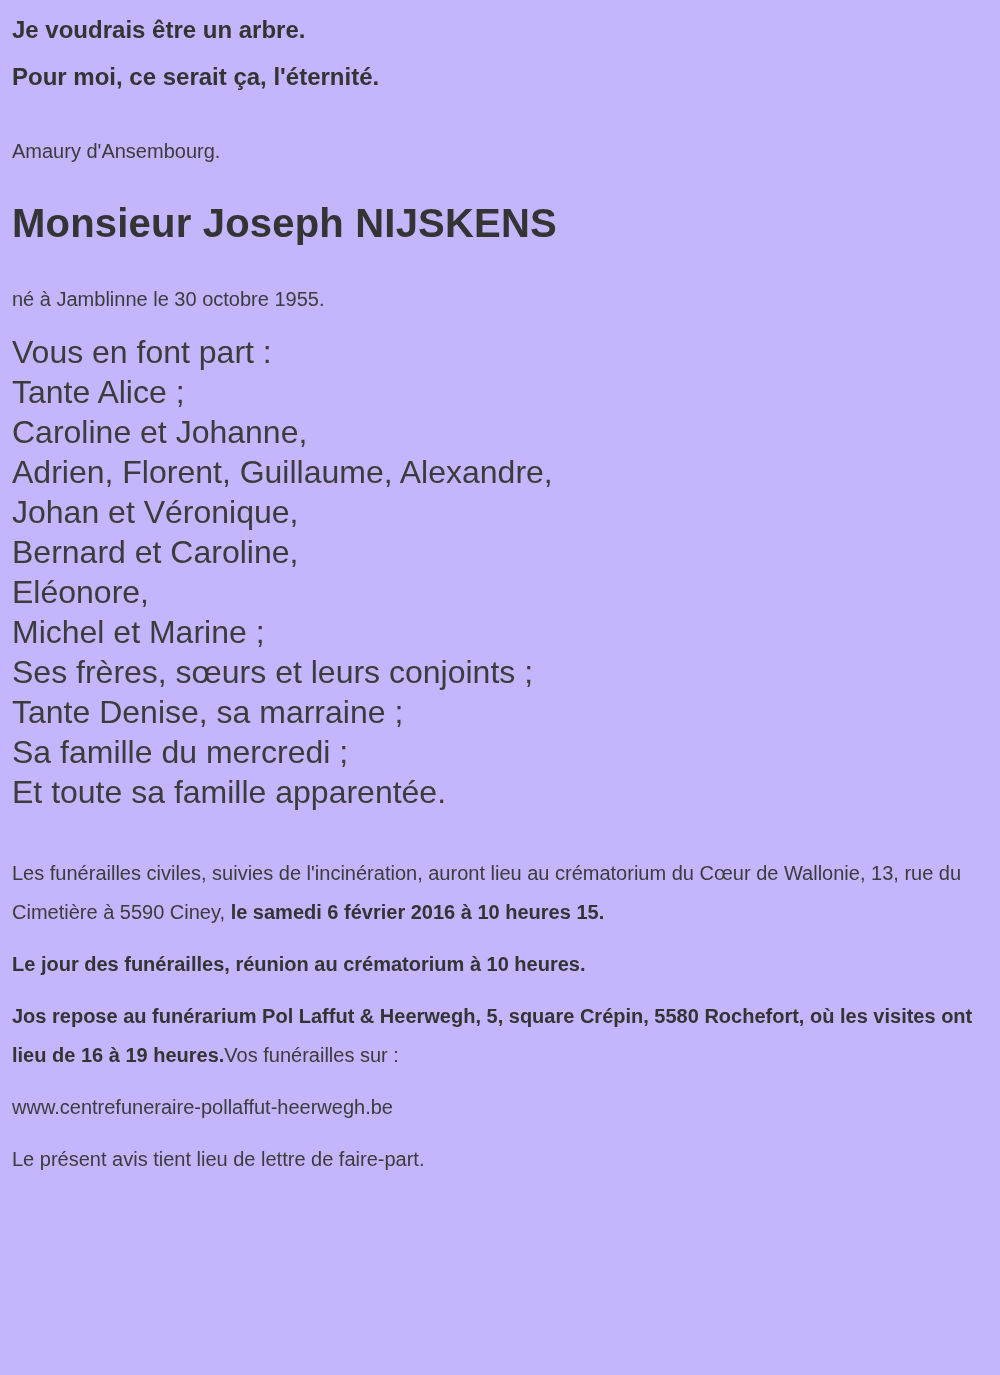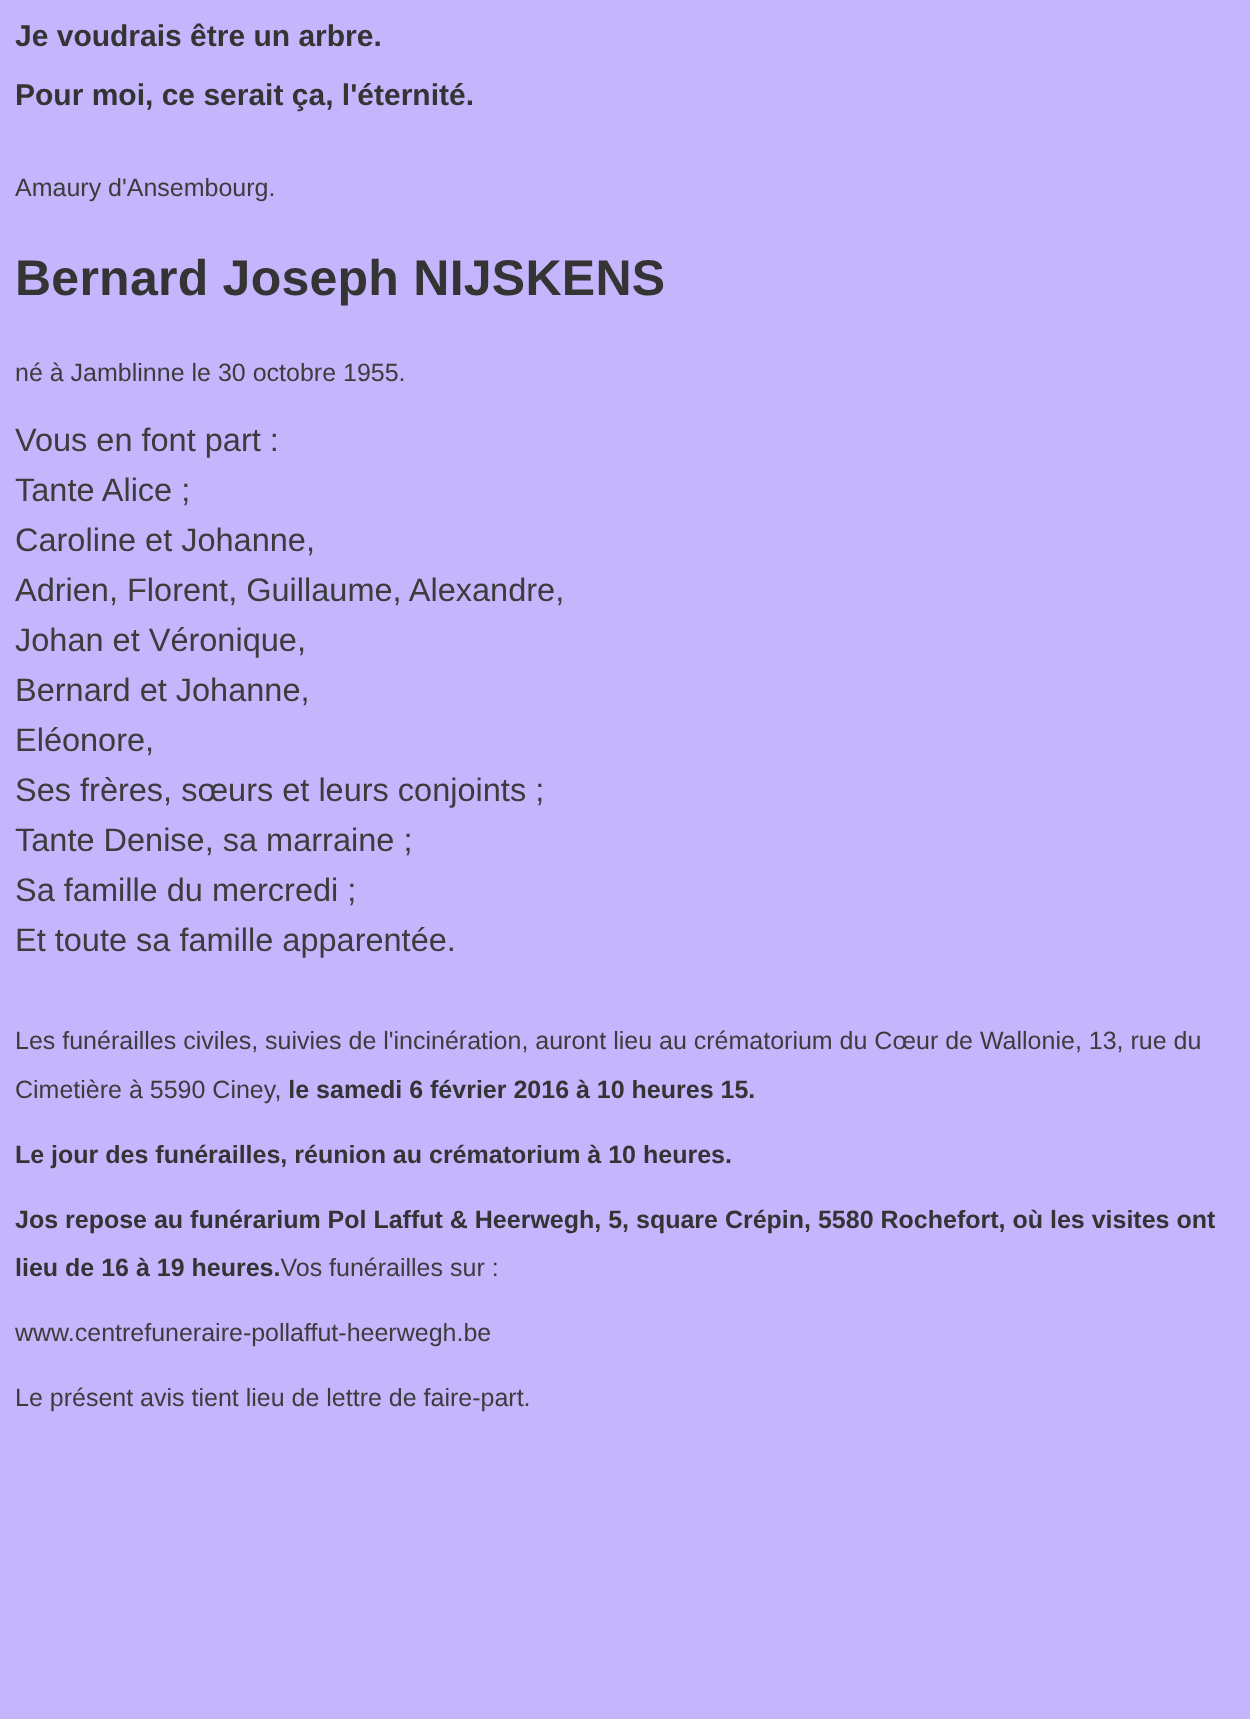--- a/index.html
+++ b/index.html
@@ -41,52 +41,53 @@
     font-size: 40px;
     line-height: 48px;
     font-weight: 700;
     color: #343434;
     letter-spacing: 0.2px;
   }
   .family-block {
     margin: 0 0 42px 0;
   }
   .family-block .line {
-    font-size: 26px;
+    font-size: 32px;
     line-height: 40px;
     font-weight: 400;
   }
   .tight-bottom {
     margin-bottom: 10px;
   }
 </style>
 </head>
 <body>
 
 <div class="page">
 
   <p class="epigraph">Je voudrais être un arbre.</p>
 
   <p class="epigraph epigraph-last">Pour moi, ce serait ça, l'éternité.</p>
 
   <p class="body tight-bottom">Amaury d'Ansembourg.</p>
 
 
-  <h1 class="deceased-name">Bernard Joseph NIJSKENS</h1>
+  <h1 class="deceased-name">Monsieur Joseph NIJSKENS</h1>
 
   <p class="body">né à Jamblinne le 30 octobre 1955.</p>
 
   <div class="family-block">
     <div class="line">Vous en font part :</div>
     <div class="line">Tante Alice ;</div>
     <div class="line">Caroline et Johanne,</div>
     <div class="line">Adrien, Florent, Guillaume, Alexandre,</div>
     <div class="line">Johan et Véronique,</div>
-    <div class="line">Bernard et Johanne,</div>
+    <div class="line">Bernard et Caroline,</div>
     <div class="line">Eléonore,</div>
+    <div class="line">Michel et Marine ;</div>
     <div class="line">Ses frères, sœurs et leurs conjoints ;</div>
     <div class="line">Tante Denise, sa marraine ;</div>
     <div class="line">Sa famille du mercredi ;</div>
     <div class="line">Et toute sa famille apparentée.</div>
   </div>
 
   <p class="body"><span>Les funérailles civiles, suivies de l'incinération, auront lieu au crématorium du Cœur de Wallonie, 13, rue du Cimetière à 5590 Ciney, </span><span class="bold">le samedi 6 février 2016 à 10 heures 15.</span></p>
 
   <p class="body bold">Le jour des funérailles, réunion au crématorium à 10 heures.</p>
 

